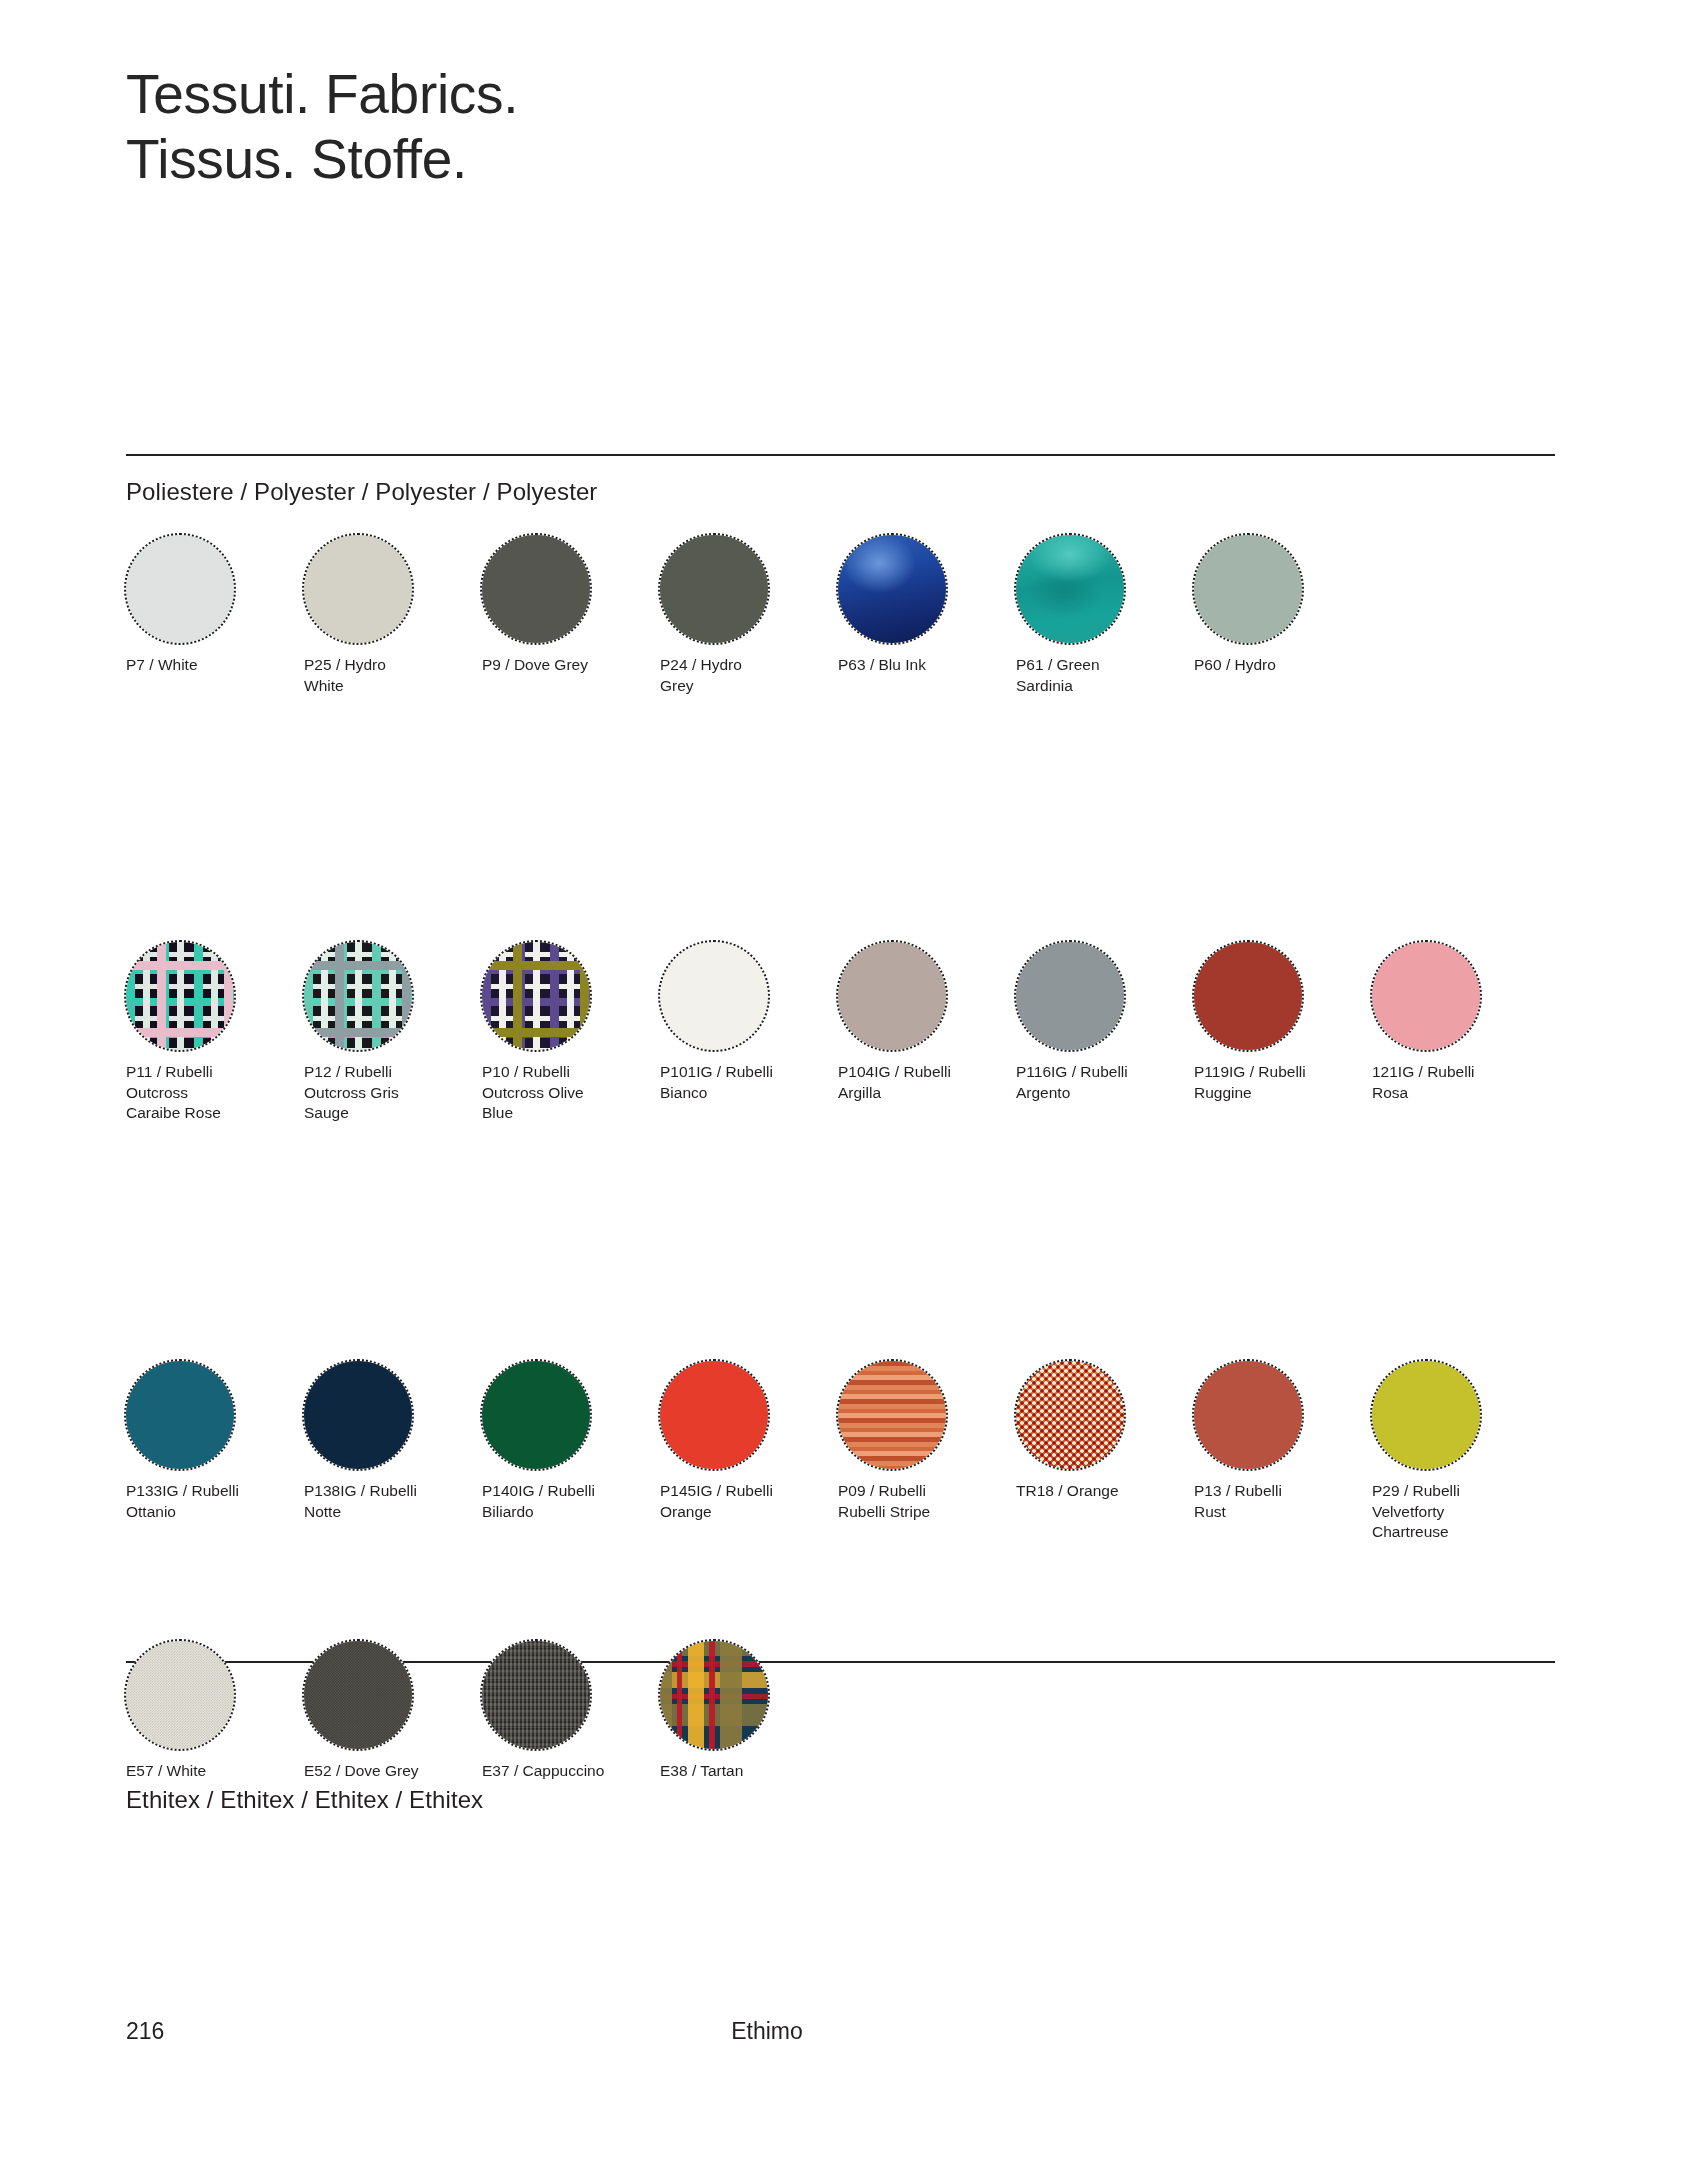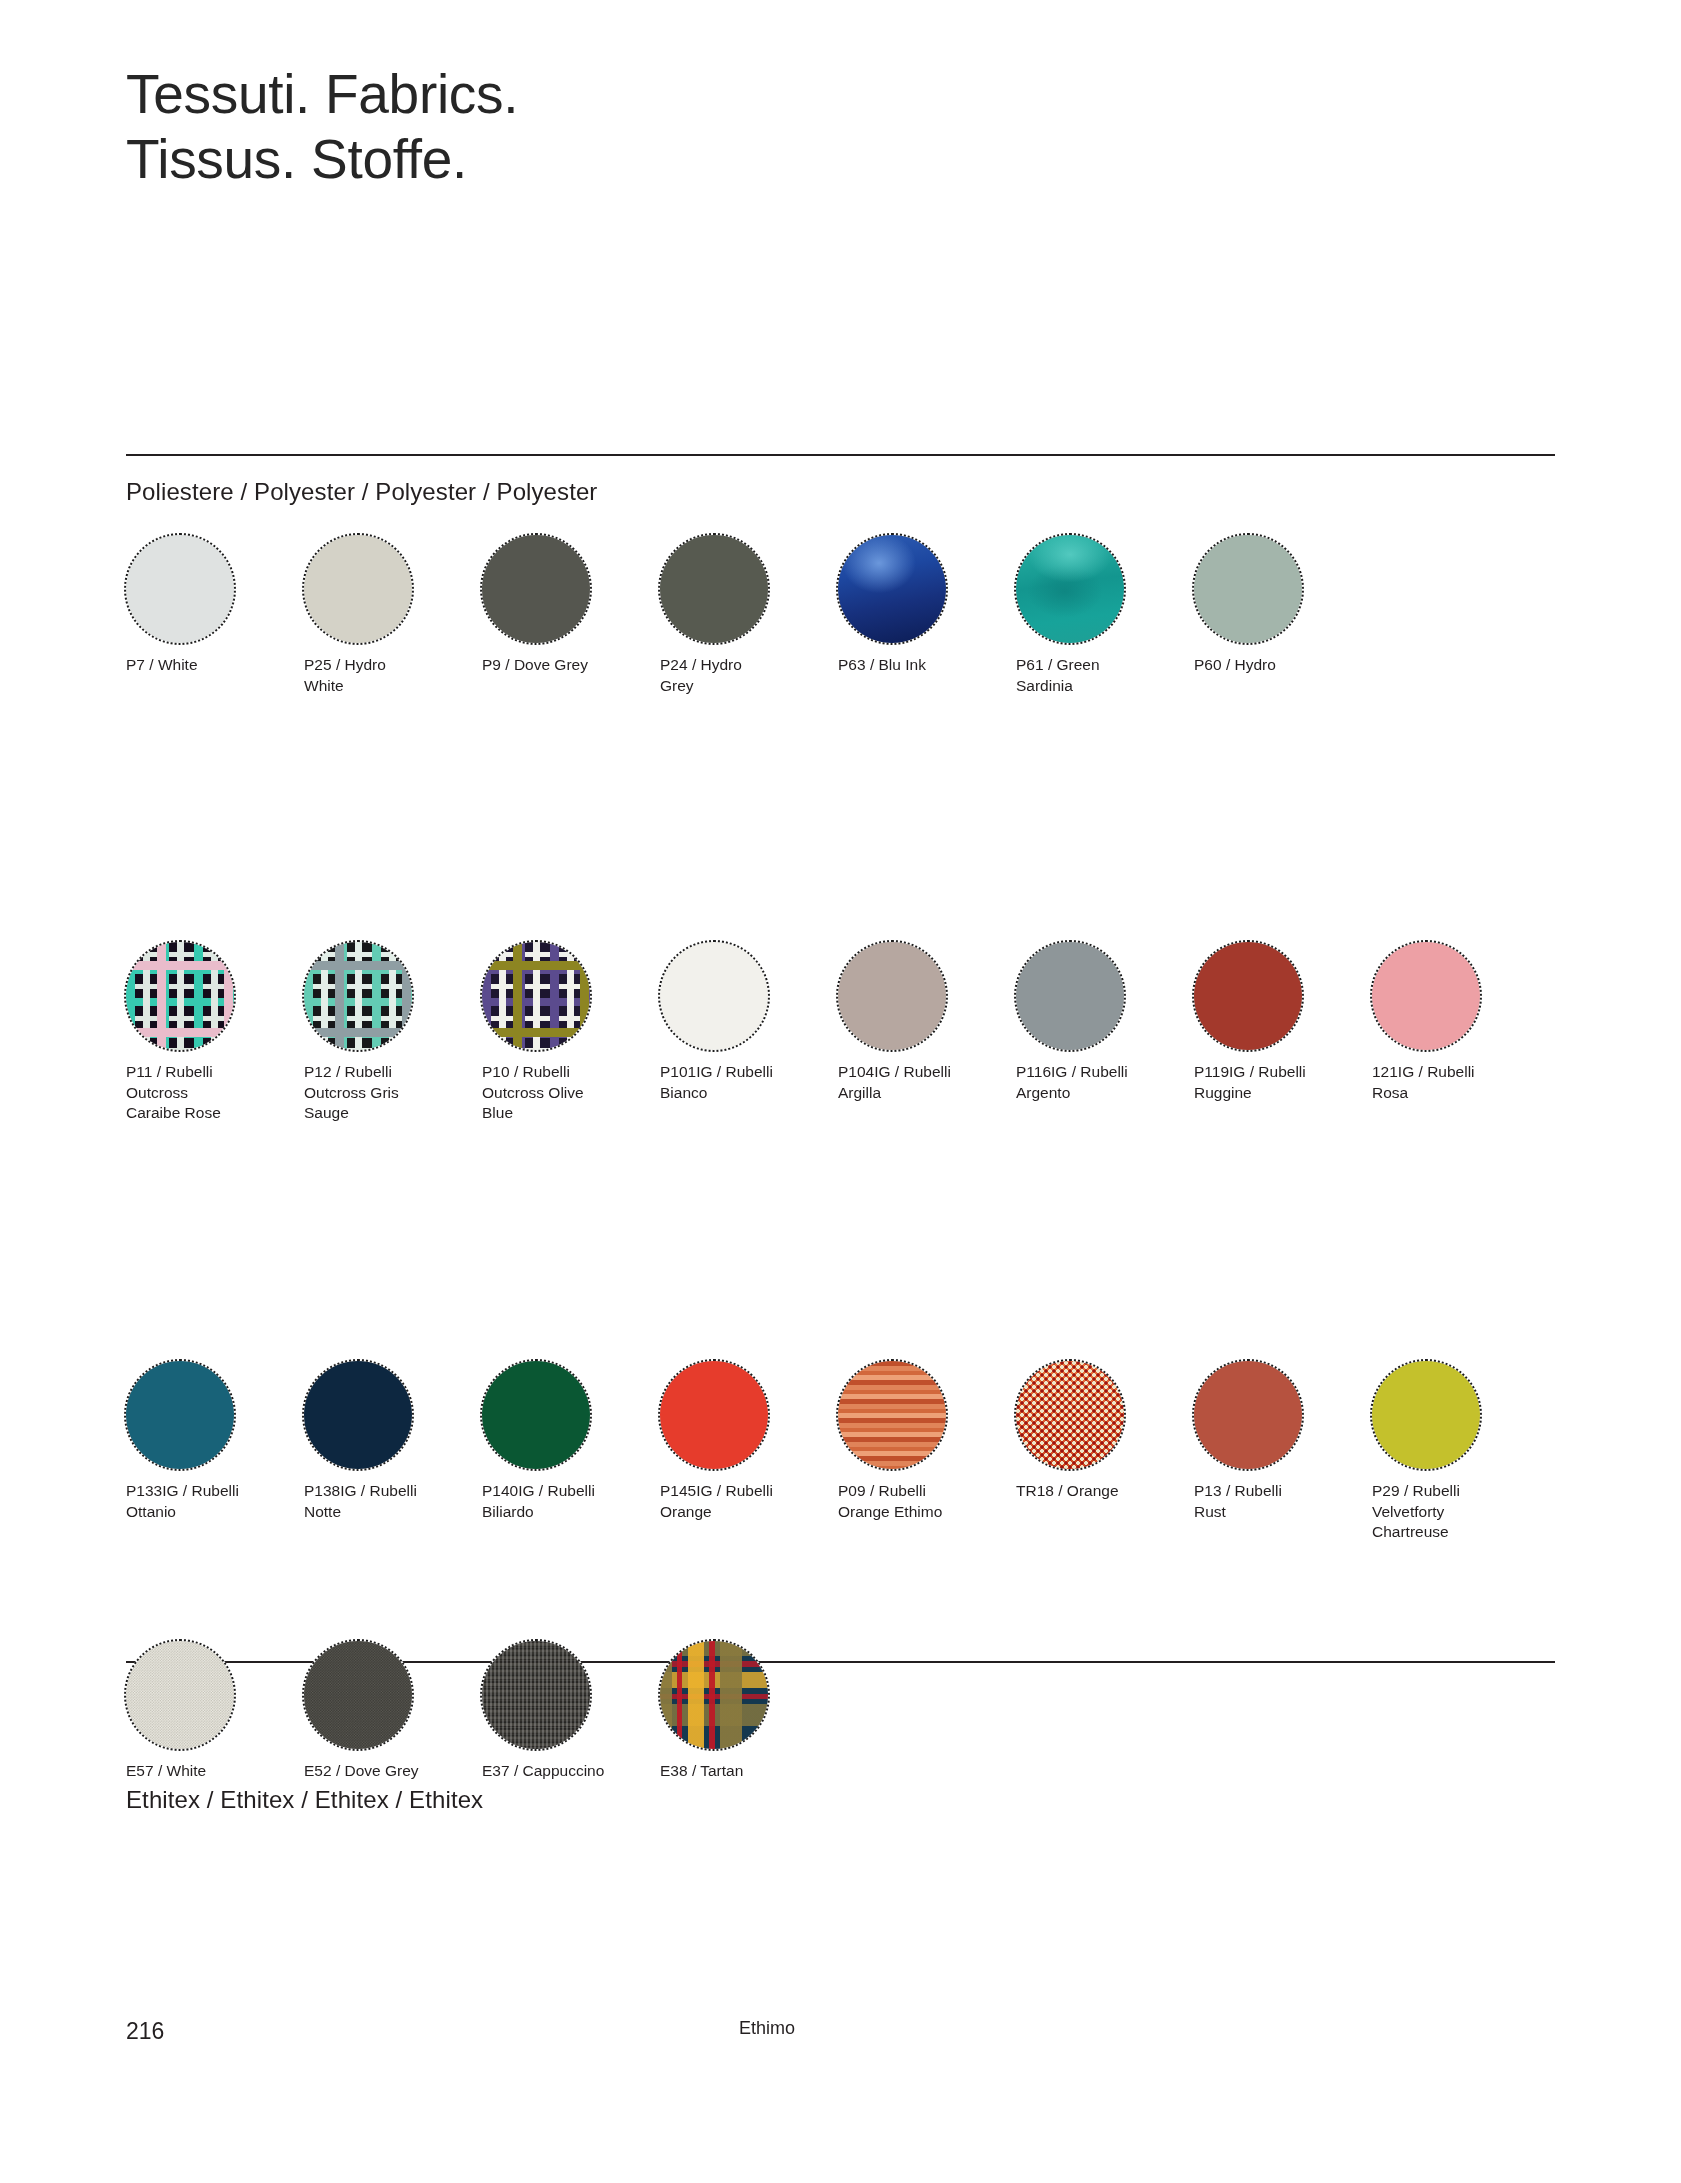--- a/index.html
+++ b/index.html
@@ -89,21 +89,21 @@
     position:absolute;
     left:126px; top:2018px;
     font-size:23px;
     color:#231f20;
   }
   .footer-brand{
     position:absolute;
     left:0; top:2018px;
     width:1534px;
     text-align:center;
-    font-size:18px;
+    font-size:23px;
     color:#231f20;
   }
 </style>
 </head>
 <body>
 
 <div class="page-title">Tessuti. Fabrics.
 Tissus. Stoffe.</div>
 
 <div class="rule" style="top:454px;"></div>
@@ -244,21 +244,21 @@
         <div class="swatch" style="background:#e63c2c;"></div>
       </div>
       <div class="caption">P145IG / Rubelli
 Orange</div>
     </div>
     <div class="cell">
       <div class="swatch-wrap">
         <div class="swatch" style="background:repeating-linear-gradient(180deg,#c0502c 0px,#c0502c 4.7px,#e08459 4.7px,#e08459 10px,#d2683c 10px,#d2683c 14px,#eda077 14px,#eda077 19px);"></div>
       </div>
       <div class="caption">P09 / Rubelli
-Orange Ethimo</div>
+Rubelli Stripe</div>
     </div>
     <div class="cell">
       <div class="swatch-wrap">
         <div class="swatch" style="background-color:#d8421f;background-image:radial-gradient(circle at 2px 2px, #efe6c8 0 1.6px, rgba(0,0,0,0) 1.9px),radial-gradient(circle at 6px 6px, #efe6c8 0 1.6px, rgba(0,0,0,0) 1.9px),radial-gradient(circle at 6px 2px, #9c1410 0 1.5px, rgba(0,0,0,0) 1.7px),radial-gradient(circle at 2px 6px, #9c1410 0 1.5px, rgba(0,0,0,0) 1.7px),linear-gradient(180deg,#e9733f,#d14a22);background-size:8px 8px,8px 8px,8px 8px,8px 8px,100% 100%;"></div>
       </div>
       <div class="caption">TR18 / Orange</div>
     </div>
     <div class="cell">
       <div class="swatch-wrap">
         <div class="swatch" style="background:#b6523f;"></div>

